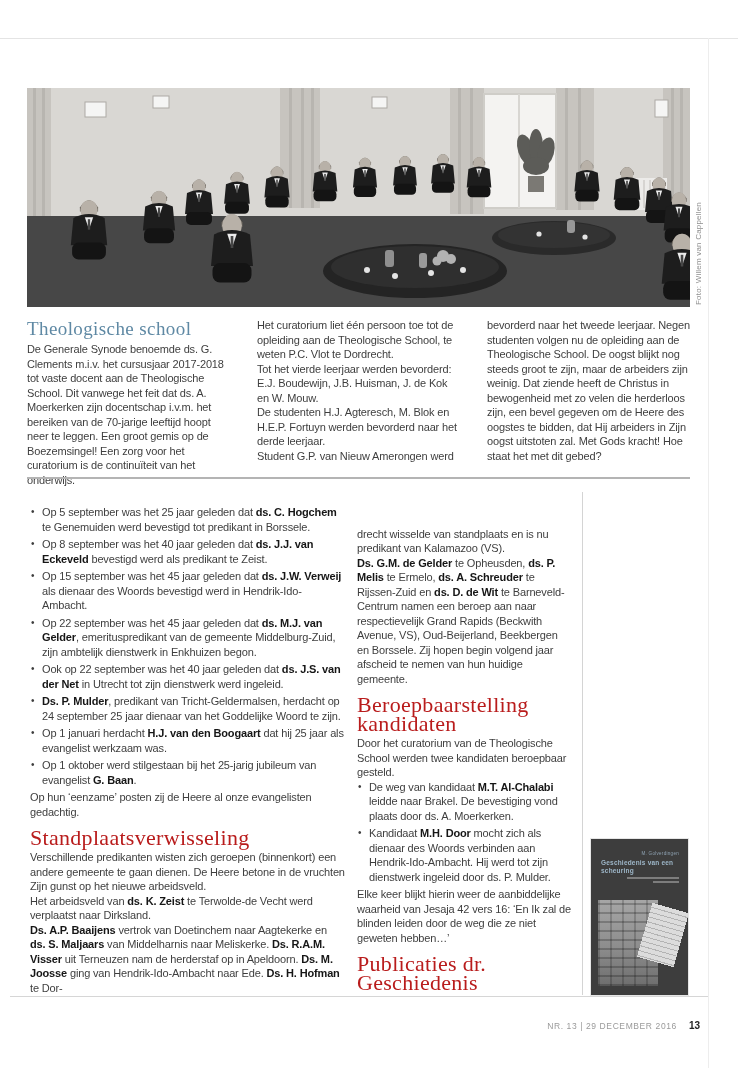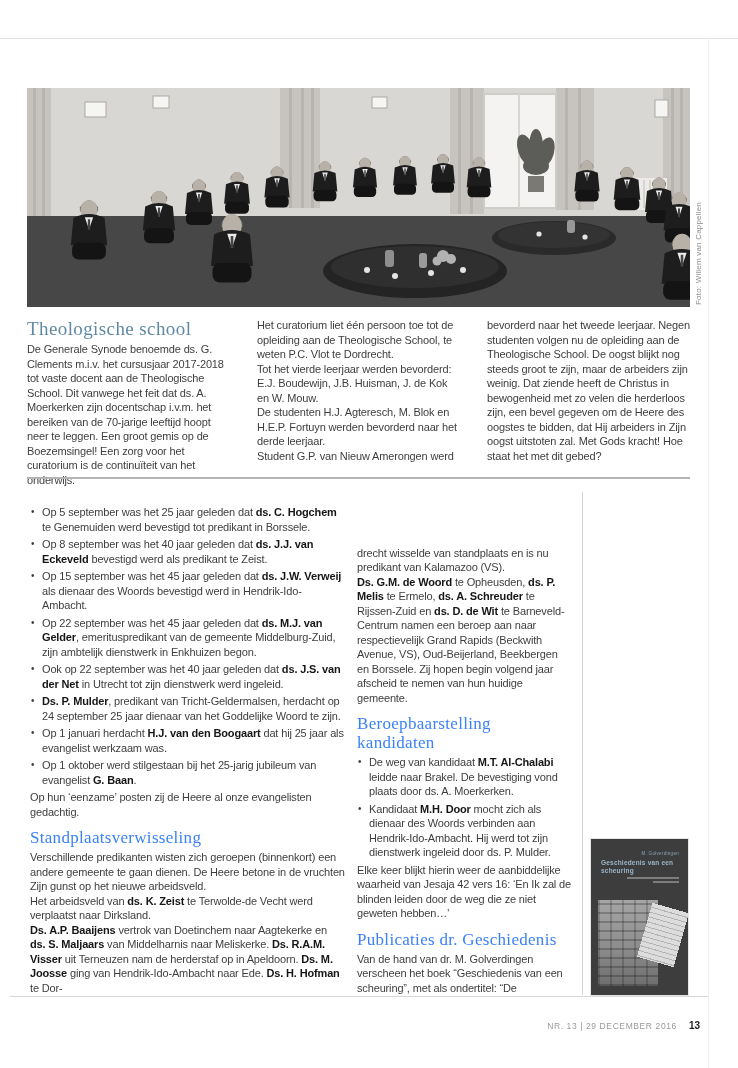--- a/index.html
+++ b/index.html
@@ -22,21 +22,21 @@
   
   p{margin:0;font-size:11px;line-height:14.5px;letter-spacing:-0.15px;}
   b{font-weight:bold;color:#161616;}
   .pre{white-space:pre-line;}
   h1.sec{
     margin:0 0 3px 0;font-family:"Liberation Serif", serif;font-weight:normal;
     font-size:19px;line-height:21px;color:#5f89a4;letter-spacing:.4px;
   }
   h2.sec{
     margin:9px 0 3px 0;font-family:"Liberation Serif", serif;font-weight:normal;
-    font-size:17px;line-height:19px;color:#3b82f6;letter-spacing:.3px;
+    font-size:22px;line-height:19px;color:#b91c1c;letter-spacing:.3px;
   }
   ul.blist{list-style:none;margin:0;padding:0;}
   ul.blist li{
     position:relative;padding-left:12px;margin:0 0 3px 0;
     font-size:11px;line-height:14.5px;letter-spacing:-0.15px;
   }
   ul.blist li::before{content:"•";position:absolute;left:1px;top:0;color:#3e3e3e;font-size:10px;}
 
   
   .top-article{position:absolute;left:27px;top:318px;width:663px;display:flex;gap:27px;align-items:flex-start;}
@@ -240,31 +240,31 @@
     <p>Op hun ‘eenzame’ posten zij de Heere al onze evangelisten gedachtig.</p>
 
     <h2 class="sec">Standplaatsverwisseling</h2>
     <p>Verschillende predikanten wisten zich geroepen (binnenkort) een andere gemeente te gaan dienen. De Heere betone in de vruchten Zijn gunst op het nieuwe arbeidsveld.</p>
     <p>Het arbeidsveld van <b>ds. K. Zeist</b> te Terwolde-de Vecht werd verplaatst naar Dirksland.</p>
     <p><b>Ds. A.P. Baaijens</b> vertrok van Doetinchem naar Aagtekerke en <b>ds. S. Maljaars</b> van Middelharnis naar Meliskerke. <b>Ds. R.A.M. Visser</b> uit Terneuzen nam de herderstaf op in Apeldoorn. <b>Ds. M. Joosse</b> ging van Hendrik-Ido-Ambacht naar Ede. <b>Ds. H. Hofman</b> te Dor-</p>
   </div>
 
   <div class="low-right">
     <p>drecht wisselde van standplaats en is nu predikant van Kalamazoo (VS).</p>
-    <p><b>Ds. G.M. de Woord</b> te Opheusden, <b>ds. P. Melis</b> te Ermelo, <b>ds. A. Schreuder</b> te Rijssen-Zuid en <b>ds. D. de Wit</b> te Barneveld-Centrum namen een beroep aan naar respectievelijk Grand Rapids (Beckwith Avenue, VS), Oud-Beijerland, Beekbergen en Borssele. Zij hopen begin volgend jaar afscheid te nemen van hun huidige gemeente.</p>
+    <p><b>Ds. G.M. de Gelder</b> te Opheusden, <b>ds. P. Melis</b> te Ermelo, <b>ds. A. Schreuder</b> te Rijssen-Zuid en <b>ds. D. de Wit</b> te Barneveld-Centrum namen een beroep aan naar respectievelijk Grand Rapids (Beckwith Avenue, VS), Oud-Beijerland, Beekbergen en Borssele. Zij hopen begin volgend jaar afscheid te nemen van hun huidige gemeente.</p>
 
     <h2 class="sec">Beroepbaarstelling kandidaten</h2>
+    <p>Door het curatorium van de Theologische School werden twee kandidaten beroepbaar gesteld.</p>
     <ul class="blist">
       <li>De weg van kandidaat <b>M.T. Al-Chalabi</b> leidde naar Brakel. De bevestiging vond plaats door ds. A. Moerkerken.</li>
       <li>Kandidaat <b>M.H. Door</b> mocht zich als dienaar des Woords verbinden aan Hendrik-Ido-Ambacht. Hij werd tot zijn dienstwerk ingeleid door ds. P. Mulder.</li>
     </ul>
     <p>Elke keer blijkt hierin weer de aanbiddelijke waarheid van Jesaja 42 vers 16: ‘En Ik zal de blinden leiden door de weg die ze niet geweten hebben…’</p>
 
     <h2 class="sec">Publicaties dr. Geschiedenis</h2>
-    <p>Van de hand van dr. M. Golverdingen verscheen het boek “Geschiedenis van een scheuring”, met als ondertitel: “De</p>
   </div>
 
   <div class="vrule"></div>
 
   <div class="book-col">
     <div class="book">
       <div class="book-author">M. Golverdingen</div>
       <div class="book-title">Geschiedenis van een scheuring</div>
       <div class="book-sub">
         <span class="subline"></span>

